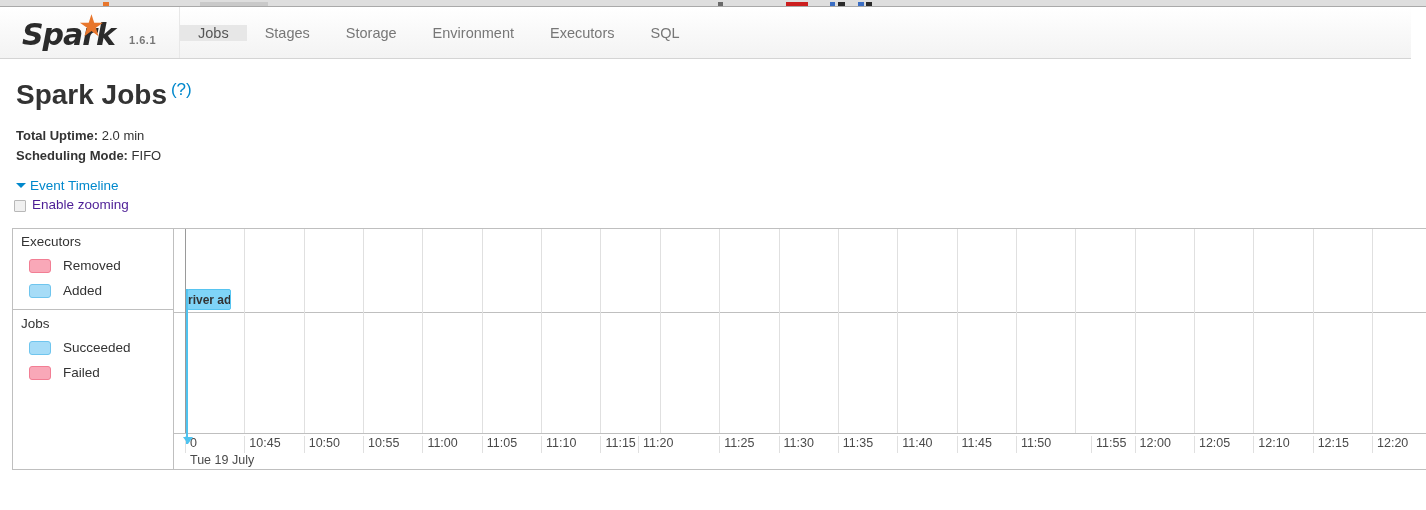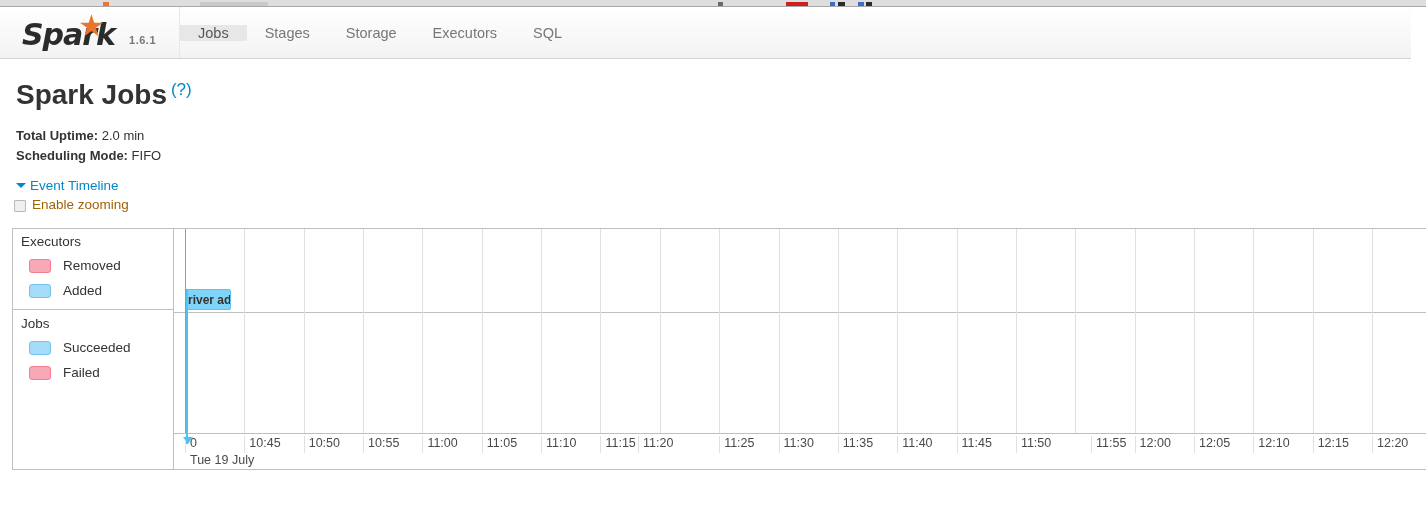--- a/index.html
+++ b/index.html
@@ -90,21 +90,21 @@
     display: inline-block; text-decoration: none;
   }
   .caret {
     display: inline-block; width: 0; height: 0;
     border-left: 5px solid transparent;
     border-right: 5px solid transparent;
     border-top: 5px solid #0088cc;
     vertical-align: 2px; margin-right: 4px;
   }
   .zoom-row {
-    margin: 3px 0 0 14px; font-size: 13.5px; color: #a16207;
+    margin: 3px 0 0 14px; font-size: 13.5px; color: #4c1d95;
     display: flex; align-items: flex-end;
   }
   .zoom-row .cb {
     width: 12px; height: 12px;
     border: 1px solid #b8b8b8; background: #f0f0f0;
     margin-right: 6px; border-radius: 1px; cursor: pointer;
   }
 
   
   .tl {
@@ -217,20 +217,23 @@
   </div>
   <div class="nav-tabs" id="nav-tabs">
       <a class="nav-tab active">
         <span>Jobs</span>
       </a>
       <a class="nav-tab">
         <span>Stages</span>
       </a>
       <a class="nav-tab">
         <span>Storage</span>
+      </a>
+      <a class="nav-tab">
+        <span>Environment</span>
       </a>
       <a class="nav-tab">
         <span>Executors</span>
       </a>
       <a class="nav-tab">
         <span>SQL</span>
       </a>
     </div>
 </div>
 

